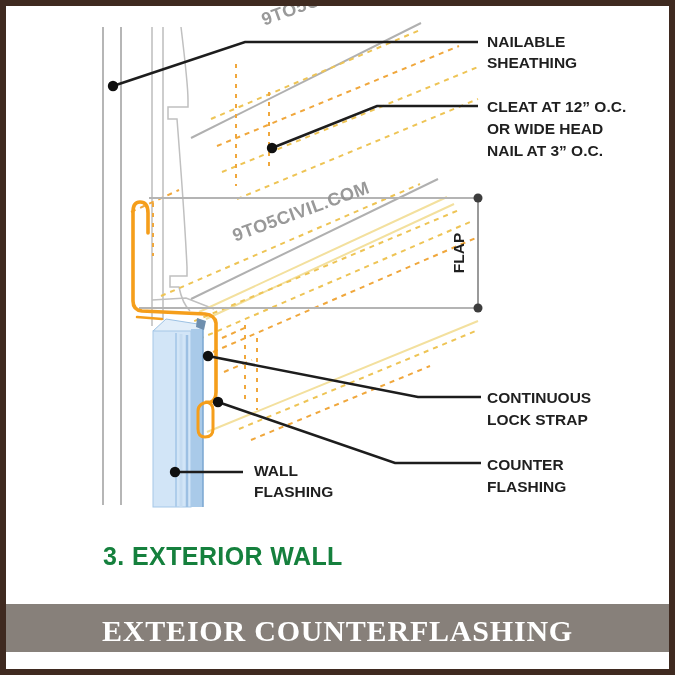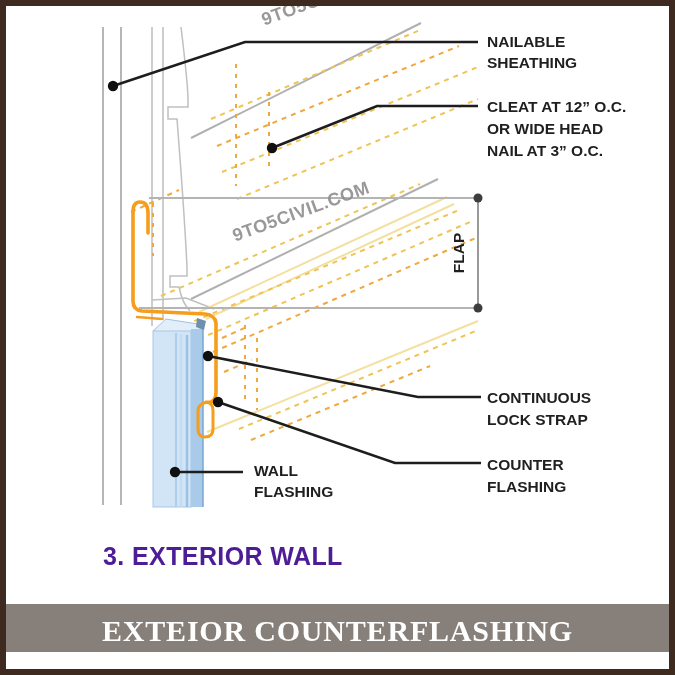--- a/index.html
+++ b/index.html
@@ -12,21 +12,21 @@
     overflow:hidden;
     font-family:"Liberation Sans",sans-serif;
   }
   .diagram-svg{position:absolute;left:0;top:0;}
   .section-title{
     position:absolute;
     left:97px;top:536px;
     font-size:25px;
     font-weight:bold;
     letter-spacing:0.4px;
-    color:#4c1d95;
+    color:#15803d;
     white-space:nowrap;
   }
   .banner{
     position:absolute;
     left:0;right:0;
     top:598px;height:48px;
     background:#87807a;
     color:#ffffff;
     font-family:"Liberation Serif",serif;
     font-weight:bold;

